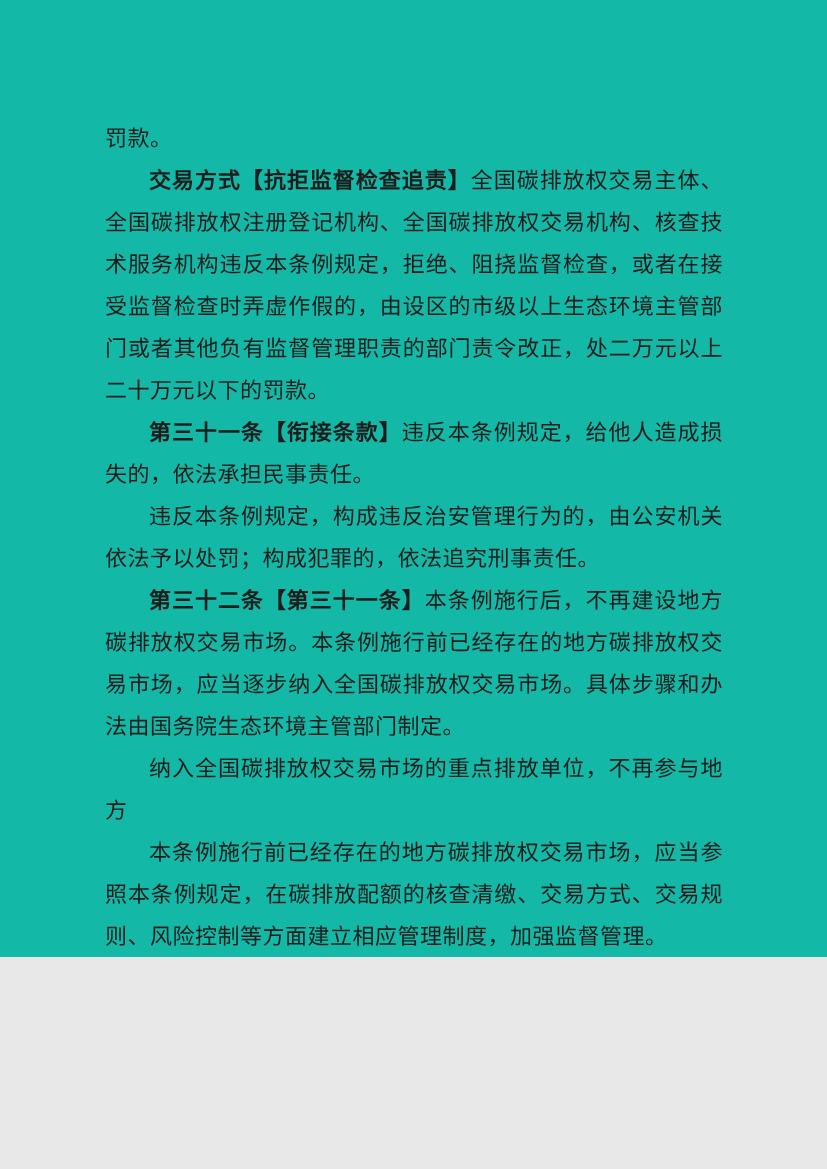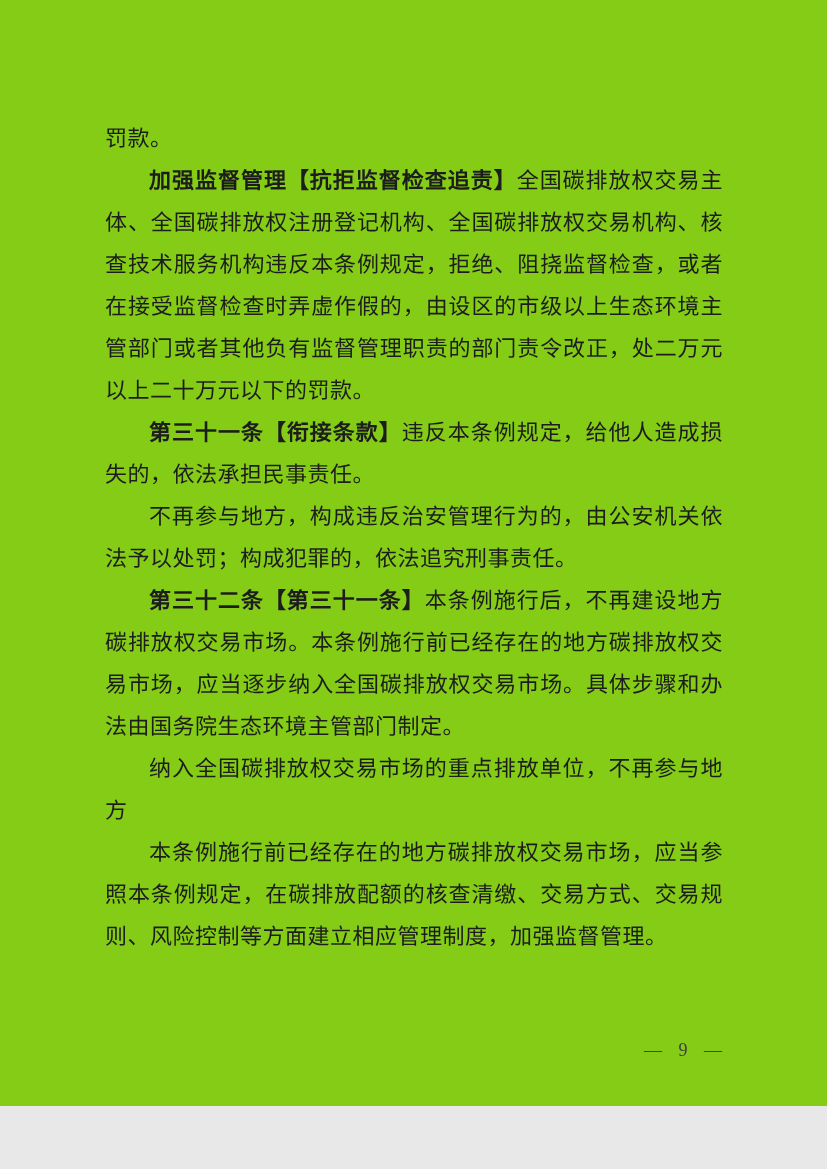--- a/index.html
+++ b/index.html
@@ -3,23 +3,23 @@
 <meta charset="utf-8">
 <style>
   html, body {
     margin: 0;
     padding: 0;
     background: #e8e8e8;
   }
   .page {
     position: relative;
     width: 827px;
-    height: 1106px;
+    height: 957px;
     margin: 0 auto;
-    background: #84cc16;
+    background: #14b8a6;
     font-family: "Liberation Serif", "DejaVu Serif", serif;
     color: #1d1d1d;
     box-sizing: border-box;
     overflow: hidden;
   }
   .content {
     position: absolute;
     left: 105px;
     top: 118px;
     width: 618px;
@@ -55,21 +55,21 @@
     letter-spacing: 1px;
     font-family: "Liberation Serif", "DejaVu Serif", serif;
   }
 </style>
 </head>
 <body>
 
 <div class="page">
   <div class="content" id="content">
       <p class="para no-indent">罚款。</p>
-      <p class="para"><span class="art-num">加强监督管理</span><span class="art-title">【抗拒监督检查追责】</span>全国碳排放权交易主体、全国碳排放权注册登记机构、全国碳排放权交易机构、核查技术服务机构违反本条例规定，拒绝、阻挠监督检查，或者在接受监督检查时弄虚作假的，由设区的市级以上生态环境主管部门或者其他负有监督管理职责的部门责令改正，处二万元以上二十万元以下的罚款。</p>
+      <p class="para"><span class="art-num">交易方式</span><span class="art-title">【抗拒监督检查追责】</span>全国碳排放权交易主体、全国碳排放权注册登记机构、全国碳排放权交易机构、核查技术服务机构违反本条例规定，拒绝、阻挠监督检查，或者在接受监督检查时弄虚作假的，由设区的市级以上生态环境主管部门或者其他负有监督管理职责的部门责令改正，处二万元以上二十万元以下的罚款。</p>
       <p class="para"><span class="art-num">第三十一条</span><span class="art-title">【衔接条款】</span>违反本条例规定，给他人造成损失的，依法承担民事责任。</p>
-      <p class="para">不再参与地方，构成违反治安管理行为的，由公安机关依法予以处罚；构成犯罪的，依法追究刑事责任。</p>
+      <p class="para">违反本条例规定，构成违反治安管理行为的，由公安机关依法予以处罚；构成犯罪的，依法追究刑事责任。</p>
       <p class="para"><span class="art-num">第三十二条</span><span class="art-title">【第三十一条】</span>本条例施行后，不再建设地方碳排放权交易市场。本条例施行前已经存在的地方碳排放权交易市场，应当逐步纳入全国碳排放权交易市场。具体步骤和办法由国务院生态环境主管部门制定。</p>
       <p class="para">纳入全国碳排放权交易市场的重点排放单位，不再参与地方</p>
       <p class="para">本条例施行前已经存在的地方碳排放权交易市场，应当参照本条例规定，在碳排放配额的核查清缴、交易方式、交易规则、风险控制等方面建立相应管理制度，加强监督管理。</p>
     </div>
   <div class="footer">— 9 —</div>
 </div>
 
 </body></html>

